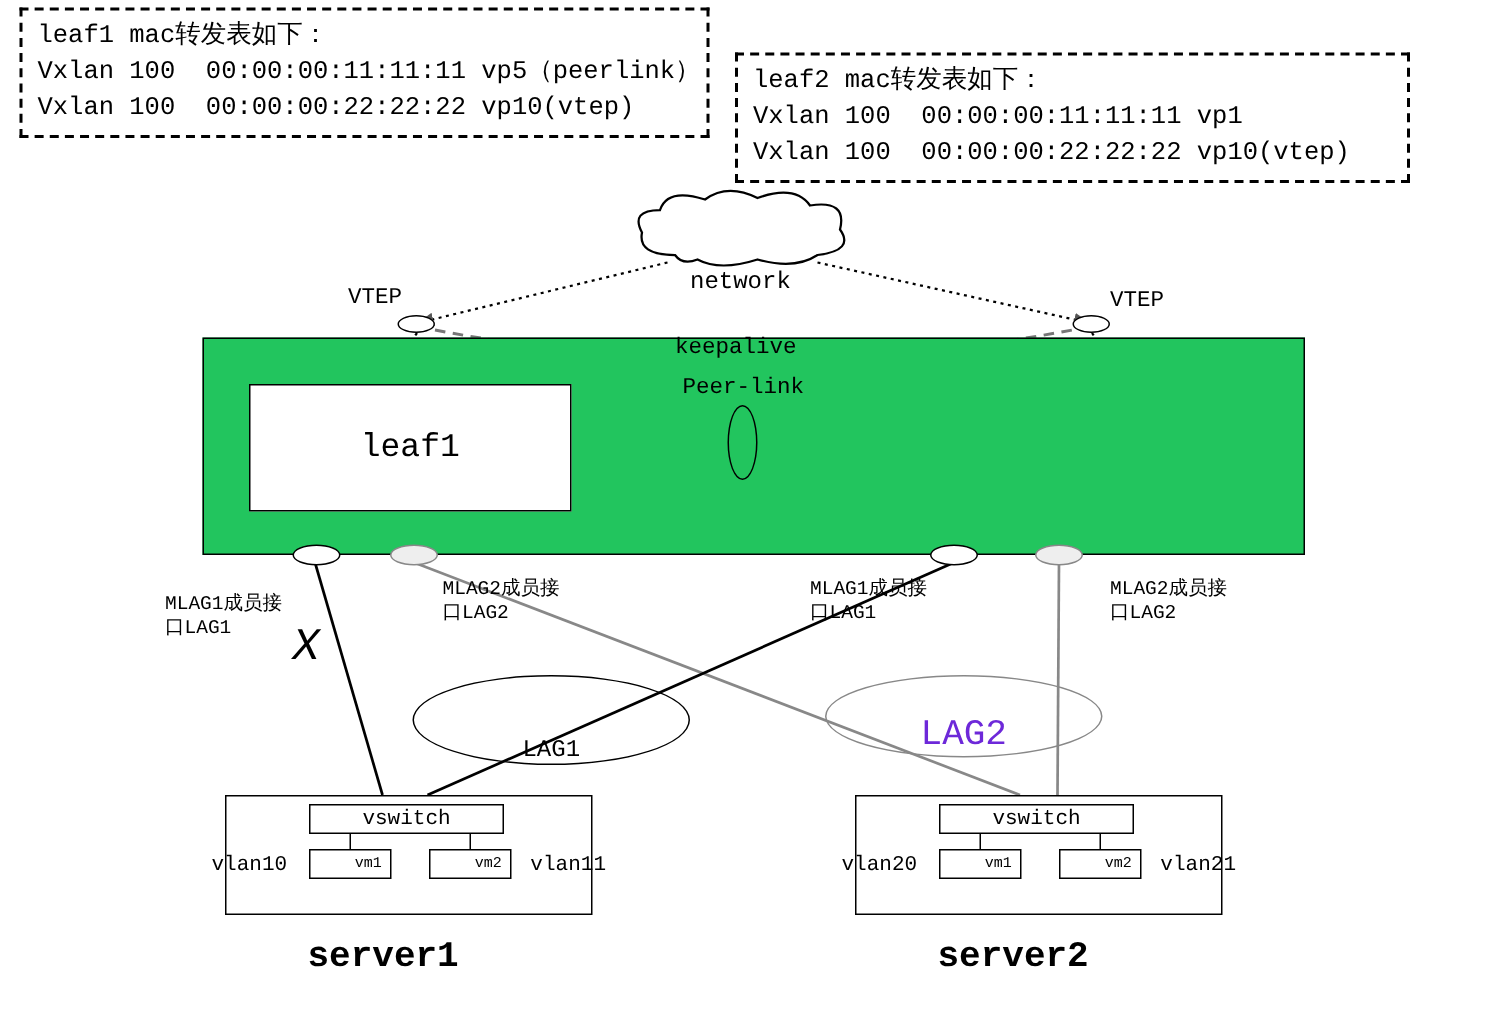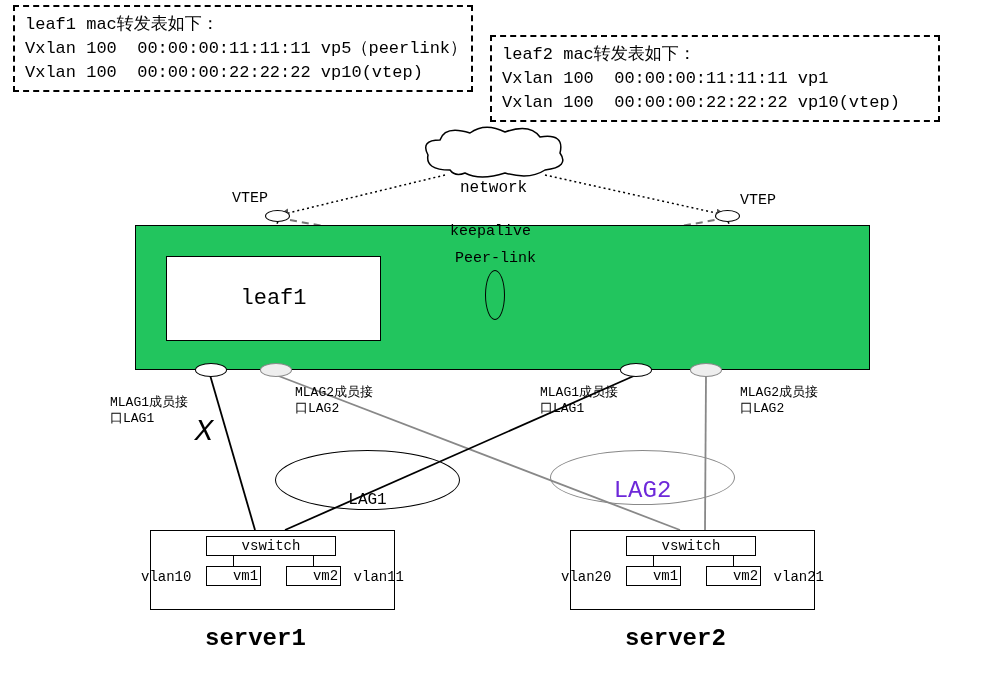--- a/index.html
+++ b/index.html
@@ -134,21 +134,21 @@
       left: 55px; top: 5px;
       width: 130px; height: 20px;
       border: 1px solid #000;
       font-size: 14px;
       display:flex; align-items:center; justify-content:center;
     }
     .vm-box {
       position: absolute;
       width: 55px; height: 20px;
       border: 1px solid #000;
-      font-size: 14px;
+      font-size: 10px;
       display:flex; align-items:center; justify-content:center;
       top: 35px;
       padding-left: 24px;
     }
     .vm1 { left: 55px; }
     .vm2 { left: 135px; }
     .vlan-label {
       position: absolute;
       font-size: 14px;
       top: 38px;

